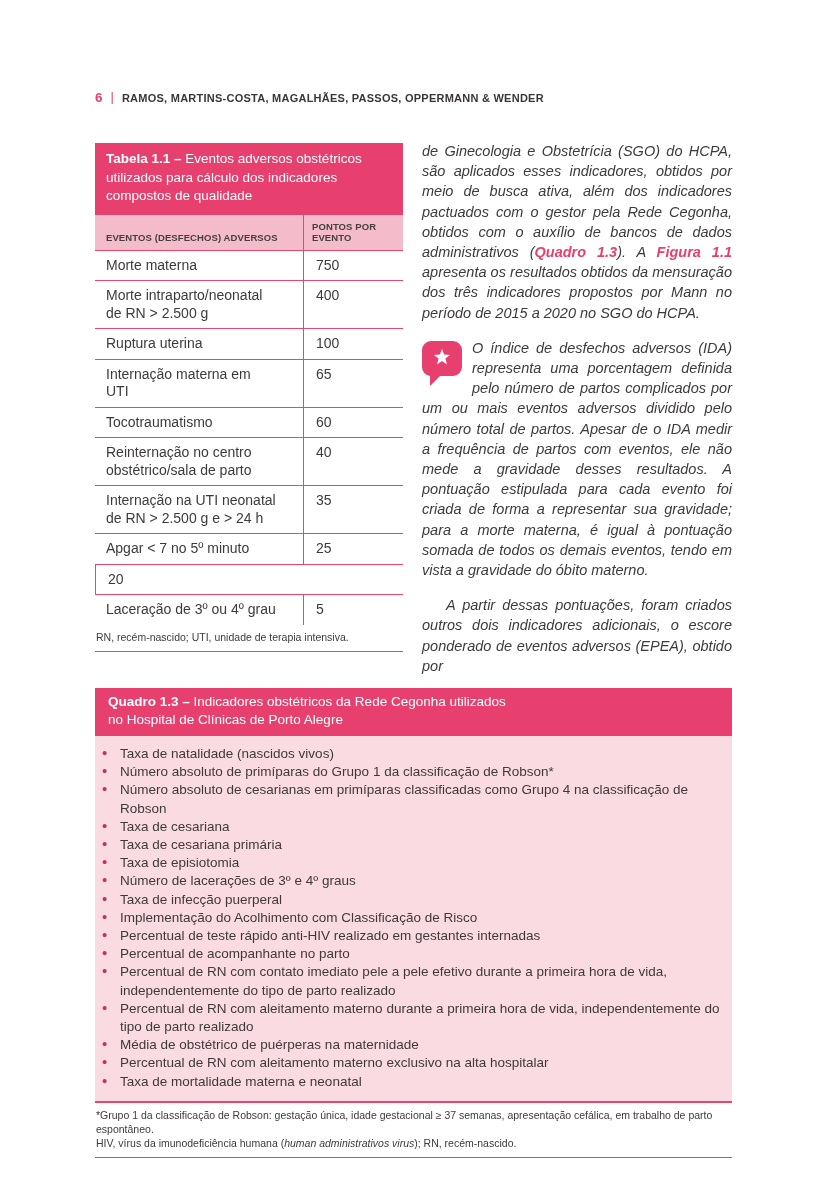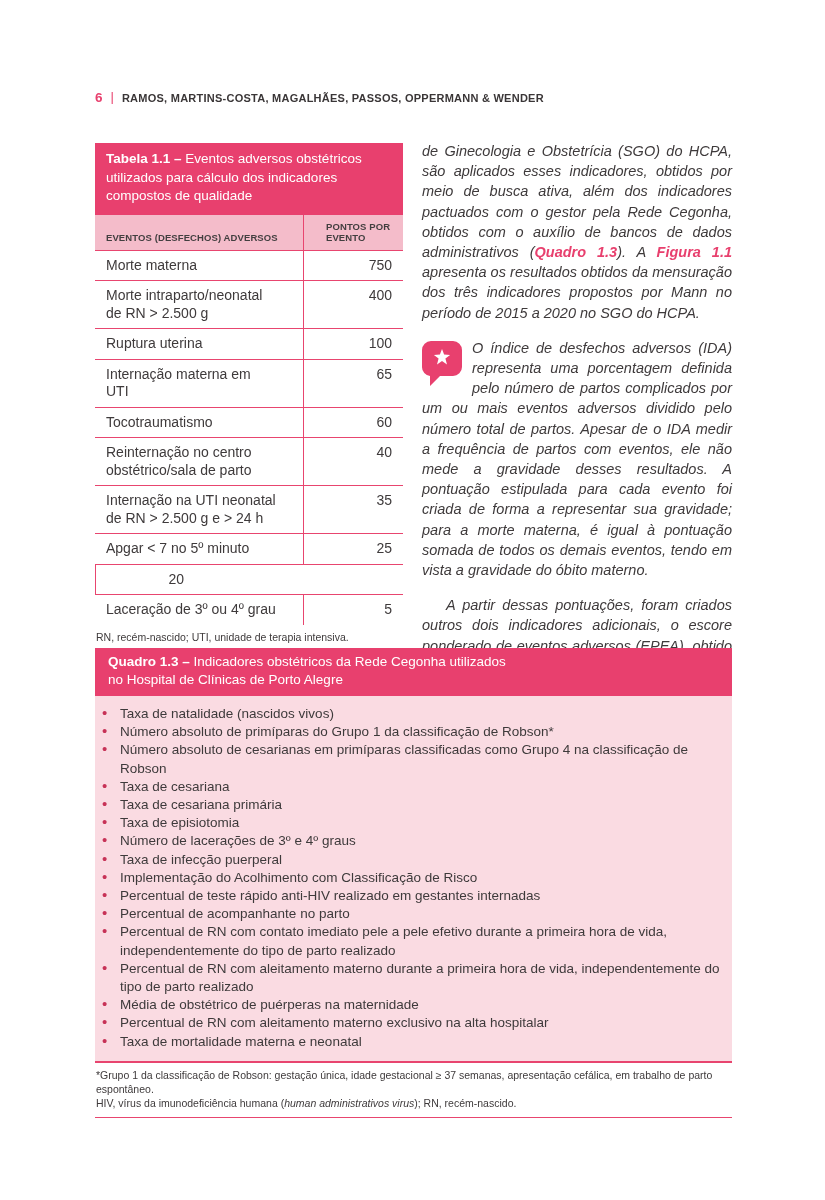--- a/index.html
+++ b/index.html
@@ -19,44 +19,44 @@
 
   
   .tabela { position:absolute; left:95px; top:143px; width:308px; font-size:14px; }
   .tabela-title {
     background:#e8406e; color:#fff; padding:7px 11px 9px; font-size:13.5px; line-height:18.5px;
   }
   .tabela-title b { font-weight:700; }
   .thead { background:#f4bcca; display:flex; align-items:flex-end; }
   .th { font-size:9.5px; font-weight:700; color:#433f40; padding:6px 11px 7px; letter-spacing:.1px; }
   .th-event { width:208px; }
-  .th-points { width:100px; border-left:1px solid #e8456f; padding-left:22px; max-width:100px; }
+  .th-points { width:100px; border-left:1px solid #e8456f; padding-left:8px; max-width:100px; }
   .trow { display:flex; border-top:1px solid #e8456f; }
   .trow:last-of-type { border-bottom:1px solid #e8456f; }
   .td { padding:6px 11px; line-height:17.5px; }
   .td-event { width:208px; padding-right:26px; }
-  .td-points { width:100px; border-left:1px solid #e8456f; padding-left:12px;text-align:right; }
+  .td-points { width:100px; border-left:1px solid #e8456f; padding-left:12px; }
   .tabela-footnote {
     font-size:10.5px; line-height:14px; padding:5px 1px 7px; border-bottom:1px solid #e8456f; color:#3e3a3b;
   }
 
   
   .bodycol { position:absolute; left:422px; top:141px; width:310px;font-style:italic; }
   .bodycol p {
     font-size:14.5px; line-height:20.2px; text-align:justify; color:#3e3a3b;
   }
   .bodycol p + p { margin-top:15px; }
   .ref { color:#e8406e; font-weight:700; }
   .p-indent { text-indent:24px; }
   .star-badge { float:left; width:40px; height:45px; margin:3px 10px 2px 0; }
 
   
   .quadro { position:absolute; left:95px; top:648px; width:637px; }
   .quadro-title {
-    background:#e8406e; color:#fff; padding:5px 13px 7px; font-size:13.5px; line-height:18px;
+    background:#e8406e; color:#fff; padding:5px 13px 7px; font-size:13.5px; line-height:18px;margin-top:40px;
   }
   .quadro-title b { font-weight:700; }
   .quadro-body {
     background:#fadbe2; padding:9px 3px 10px; border-bottom:2px solid #e8456f;
   }
   .quadro-body ul { list-style:none; }
   .quadro-body li {
     position:relative; padding-left:22px; font-size:13.5px; line-height:18.2px; color:#3e3a3b;
   }
   .quadro-body li::before {

